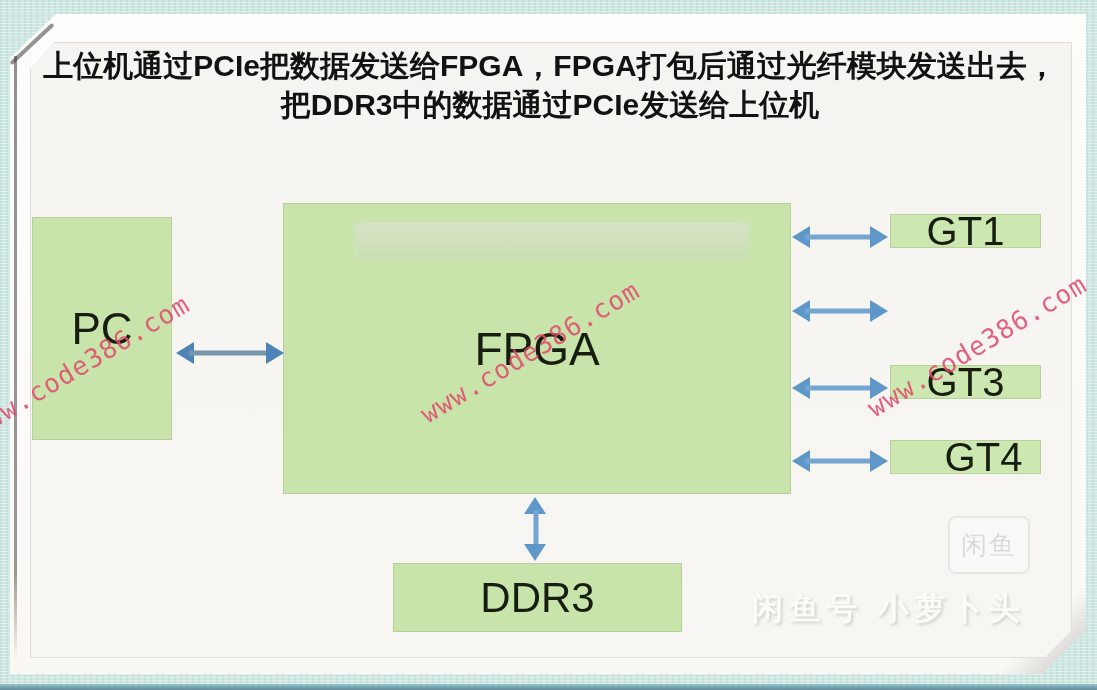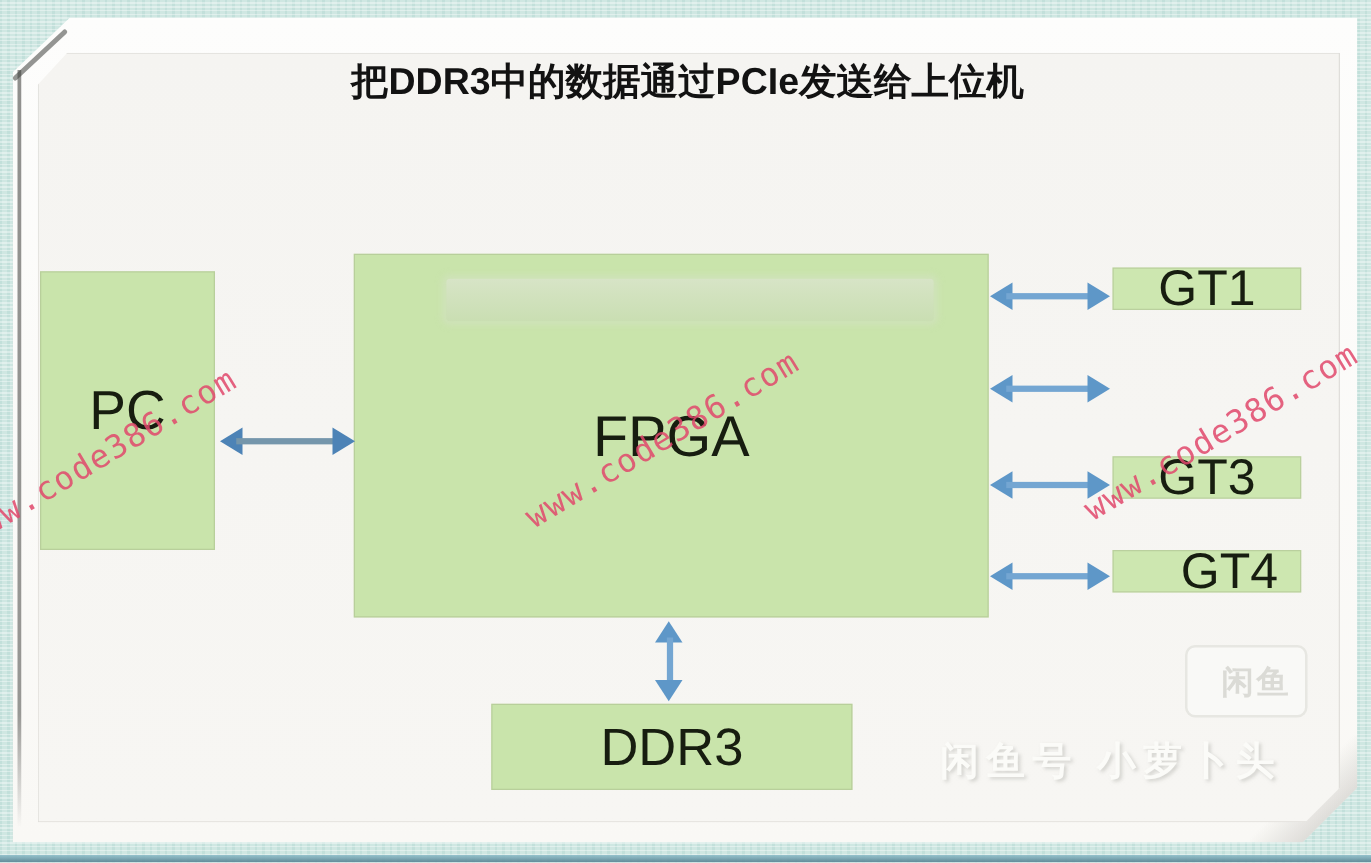--- a/index.html
+++ b/index.html
@@ -89,21 +89,21 @@
     transform:translate(-50%,-50%) rotate(-31deg);
   }
   .wm-left  {left:80px;  top:366px;}
   .wm-mid   {left:530px; top:352px;}
   .wm-right {left:977px; top:346px;}
   
   .xy-logo{
     position:absolute;left:948px;top:516px;width:78px;height:54px;border-radius:8px;
     display:flex;align-items:center;justify-content:center;
     background:rgba(252,252,250,.55);border:2px solid rgba(224,224,219,.75);
-    color:rgba(214,214,208,.85);font-size:26px;font-weight:700;letter-spacing:2px;padding-left:16px;
+    color:rgba(214,214,208,.85);font-size:26px;font-weight:400;letter-spacing:2px;
   }
   .xy-text{
     position:absolute;left:752px;top:588px;white-space:nowrap;
     font-size:31px;font-weight:700;letter-spacing:6px;
     color:#fbfbf8;text-shadow:2px 2px 3px rgba(182,182,176,.55);text-align:center;
   }
 </style>
 </head>
 <body>
 
@@ -112,20 +112,21 @@
   <div class="page">
     <div class="fold-shade-br"></div>
   </div>
 
   <div class="content"></div>
 
   <div class="edge-line-left"></div>
   <div class="edge-line-diag"></div>
 
   <div class="desc">
+    <div>上位机通过PCIe把数据发送给FPGA，FPGA打包后通过光纤模块发送出去，</div>
     <div>把DDR3中的数据通过PCIe发送给上位机</div>
   </div>
 
   <div class="box box-pc">
     <span>PC</span>
   </div>
 
   <div class="box box-fpga">
     <span>FPGA</span>
   </div>

